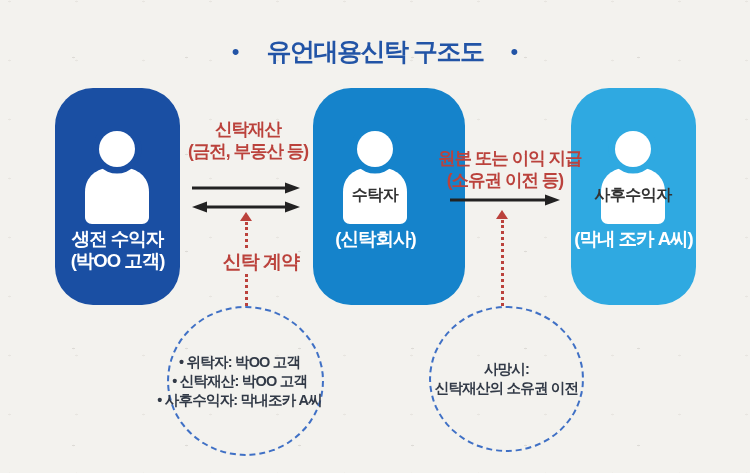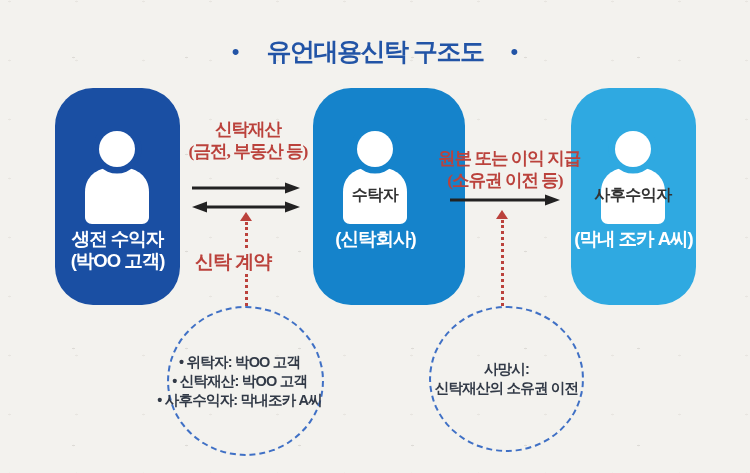--- a/index.html
+++ b/index.html
@@ -29,37 +29,37 @@
   .person svg { display:block; width:80px; height:96px; }
   .body-shape,.head-shape { fill:#ffffff; }
   .b1 .notch-shape { fill:#1a4fa3; }
   .b2 .notch-shape { fill:#1583cb; }
   .b3 .notch-shape { fill:#2fa9e1; }
   .role { position:absolute; left:0; top:57px; width:100%; text-align:center; font-size:16px; font-weight:700; color:#333333; letter-spacing:-0.5px; }
 
   .sub { position:absolute; left:-6px; top:140px; width:137px; text-align:center; color:#ffffff; font-weight:700; font-size:18.5px; line-height:22px; letter-spacing:-1px; white-space:nowrap; }
 
   
-  .flow-label { position:absolute; text-align:center; color:#bb423c; font-weight:800; font-size:17.5px; line-height:22px; letter-spacing:-1px; white-space:nowrap;font-family:Liberation Serif, serif; }
+  .flow-label { position:absolute; text-align:center; color:#bb423c; font-weight:800; font-size:17.5px; line-height:22px; letter-spacing:-1px; white-space:nowrap; }
   .fl1 { left:181px; top:118px; width:134px; }
   .fl2 { left:438px; top:139px; width:134px;margin-top:8px; }
 
   
   .arrows1 { position:absolute; left:190px; top:180px; width:112px; height:35px; }
   .arrow2  { position:absolute; left:448px; top:192px; width:114px; height:16px; }
 
   
   .dotted { position:absolute; width:0; border-left:3px dotted #bb423c; }
   .d1a { left:245px; top:222px; height:26px; }
   .d1b { left:245px; top:274px; height:32px; }
   .d2  { left:501px; top:220px; height:86px; }
   .red-arrowhead { position:absolute; width:0; height:0; border-left:6px solid transparent; border-right:6px solid transparent; border-bottom:9px solid #bb423c; }
   .ah1 { left:240px; top:212px; }
   .ah2 { left:496px; top:210px; }
-  .contract-label { position:absolute; left:195px; top:249px; width:104px; text-align:left; color:#bb423c; font-weight:800; font-size:19px; letter-spacing:-1px; white-space:nowrap; }
+  .contract-label { position:absolute; left:195px; top:249px; width:104px; text-align:right; color:#bb423c; font-weight:800; font-size:19px; letter-spacing:-1px; white-space:nowrap; }
 
   
   .note { position:absolute; border:2px dashed #3f70c5; border-radius:50%; display:flex; align-items:center; justify-content:center; }
   .n1 { left:167px; top:306px; width:153px; height:146px;justify-content:flex-end; }
   .n2 { left:429px; top:306px; width:151px; height:142px; }
   .note-lines { text-align:center; color:#323a47; font-weight:700; font-size:14.5px; line-height:19px; letter-spacing:-0.8px; white-space:nowrap; }
 </style>
 </head>
 <body>
 

